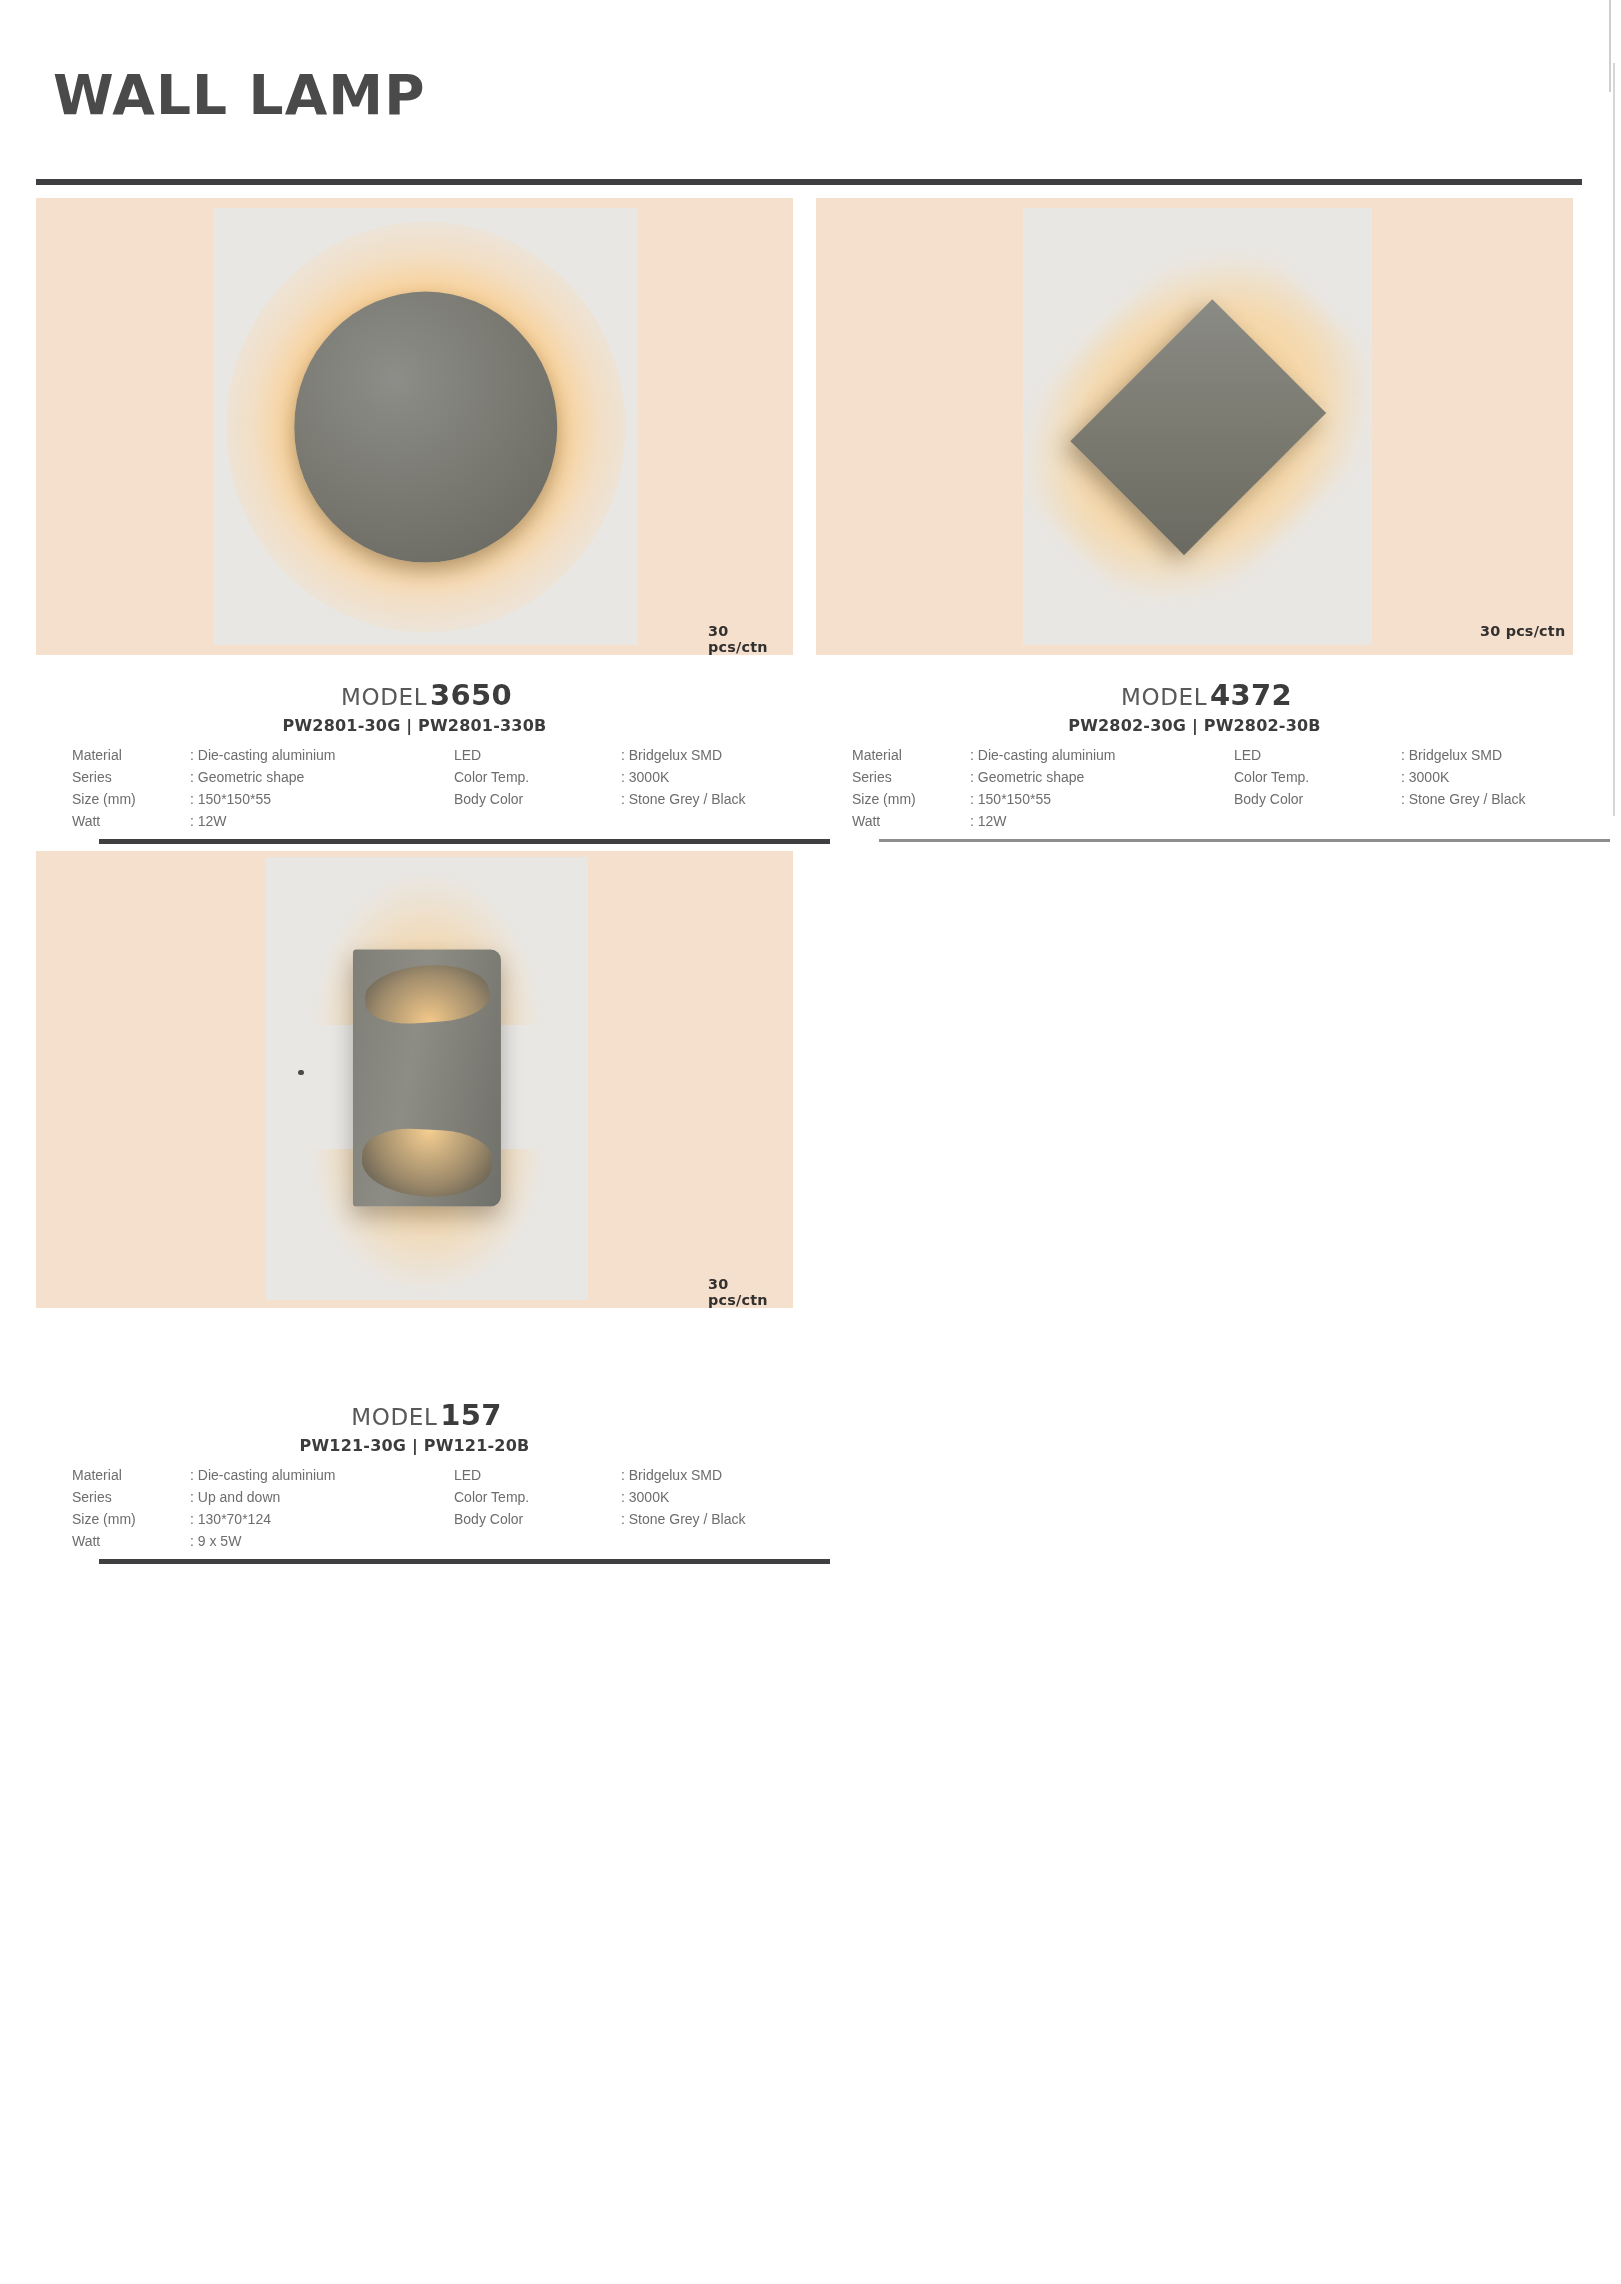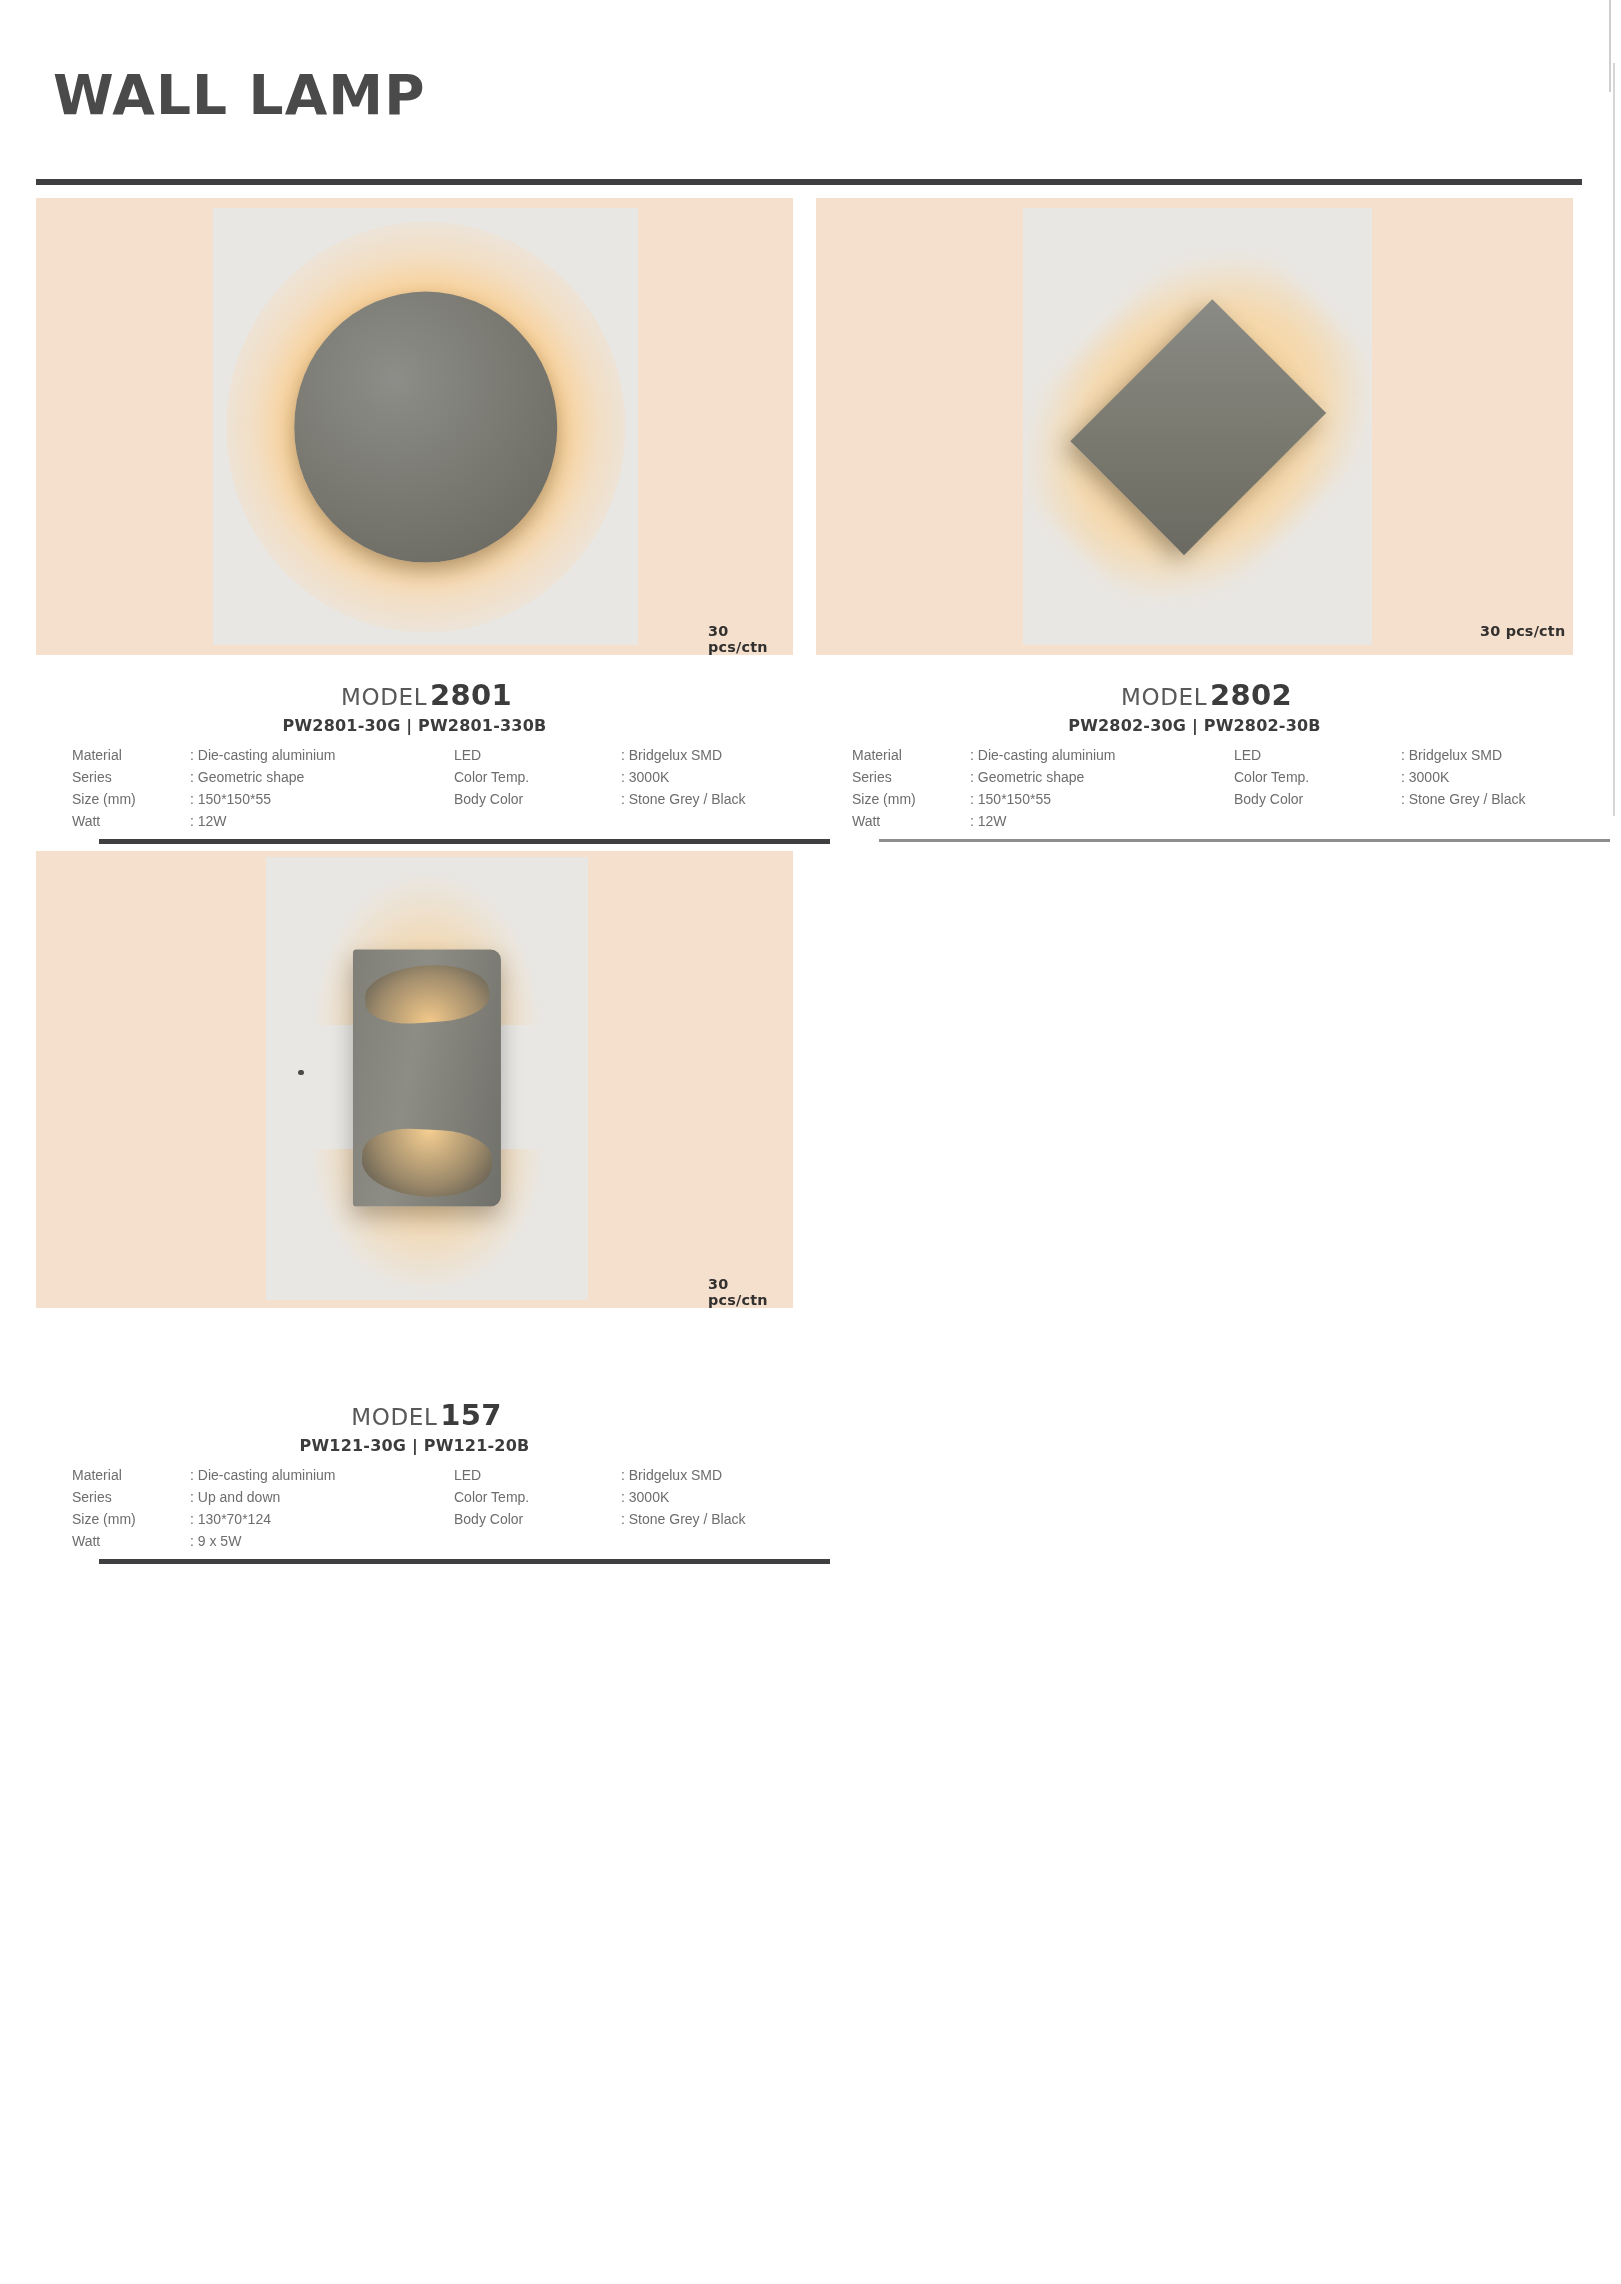--- a/index.html
+++ b/index.html
@@ -234,21 +234,21 @@
     <div class="pcs-label" style="left:672px; top:425px;">30 pcs/ctn</div>
 
     <div class="model-line" style="left:0; top:667px;"></div>
 
     <div style="position:absolute; left:0; top:667px;"></div>
 
     <div style="position:absolute; left:0; top:675px; width:100%;"></div>
 
     <div class="model-line" style="left:0; top:480px;">
       <span class="model-word">MODEL</span>
-      <span class="model-num">2801</span>
+      <span class="model-num">3650</span>
     </div>
 
     <div class="codes" style="left:0; top:518px;">PW2801-30G  |  PW2801-330B</div>
 
     <div class="spec-table" style="left:36px; top:546px; width:713px;">
       <div class="spec-row">
         <span class="sp-k">Material</span>
         <span class="sp-v" style="left:118px;">: Die-casting aluminium</span>
         <span class="sp-v" style="left:382px;">LED</span>
         <span class="sp-v" style="left:549px;">: Bridgelux SMD</span>
@@ -281,21 +281,21 @@
     <div class="photo" style="left:207px; top:10.3px; width:349px; height:437px;">
       <div class="wall-bg"></div>
       <div class="glow-square"></div>
       <div class="plate"></div>
     </div>
 
     <div class="pcs-label" style="left:664px; top:425px;">30 pcs/ctn</div>
 
     <div class="model-line" style="left:0; top:480px;">
       <span class="model-word">MODEL</span>
-      <span class="model-num">2802</span>
+      <span class="model-num">4372</span>
     </div>
 
     <div class="codes" style="left:0; top:518px;">PW2802-30G  |  PW2802-30B</div>
 
     <div class="spec-table" style="left:36px; top:546px; width:713px;">
       <div class="spec-row">
         <span class="sp-k">Material</span>
         <span class="sp-v" style="left:118px;">: Die-casting aluminium</span>
         <span class="sp-v" style="left:382px;">LED</span>
         <span class="sp-v" style="left:549px;">: Bridgelux SMD</span>

